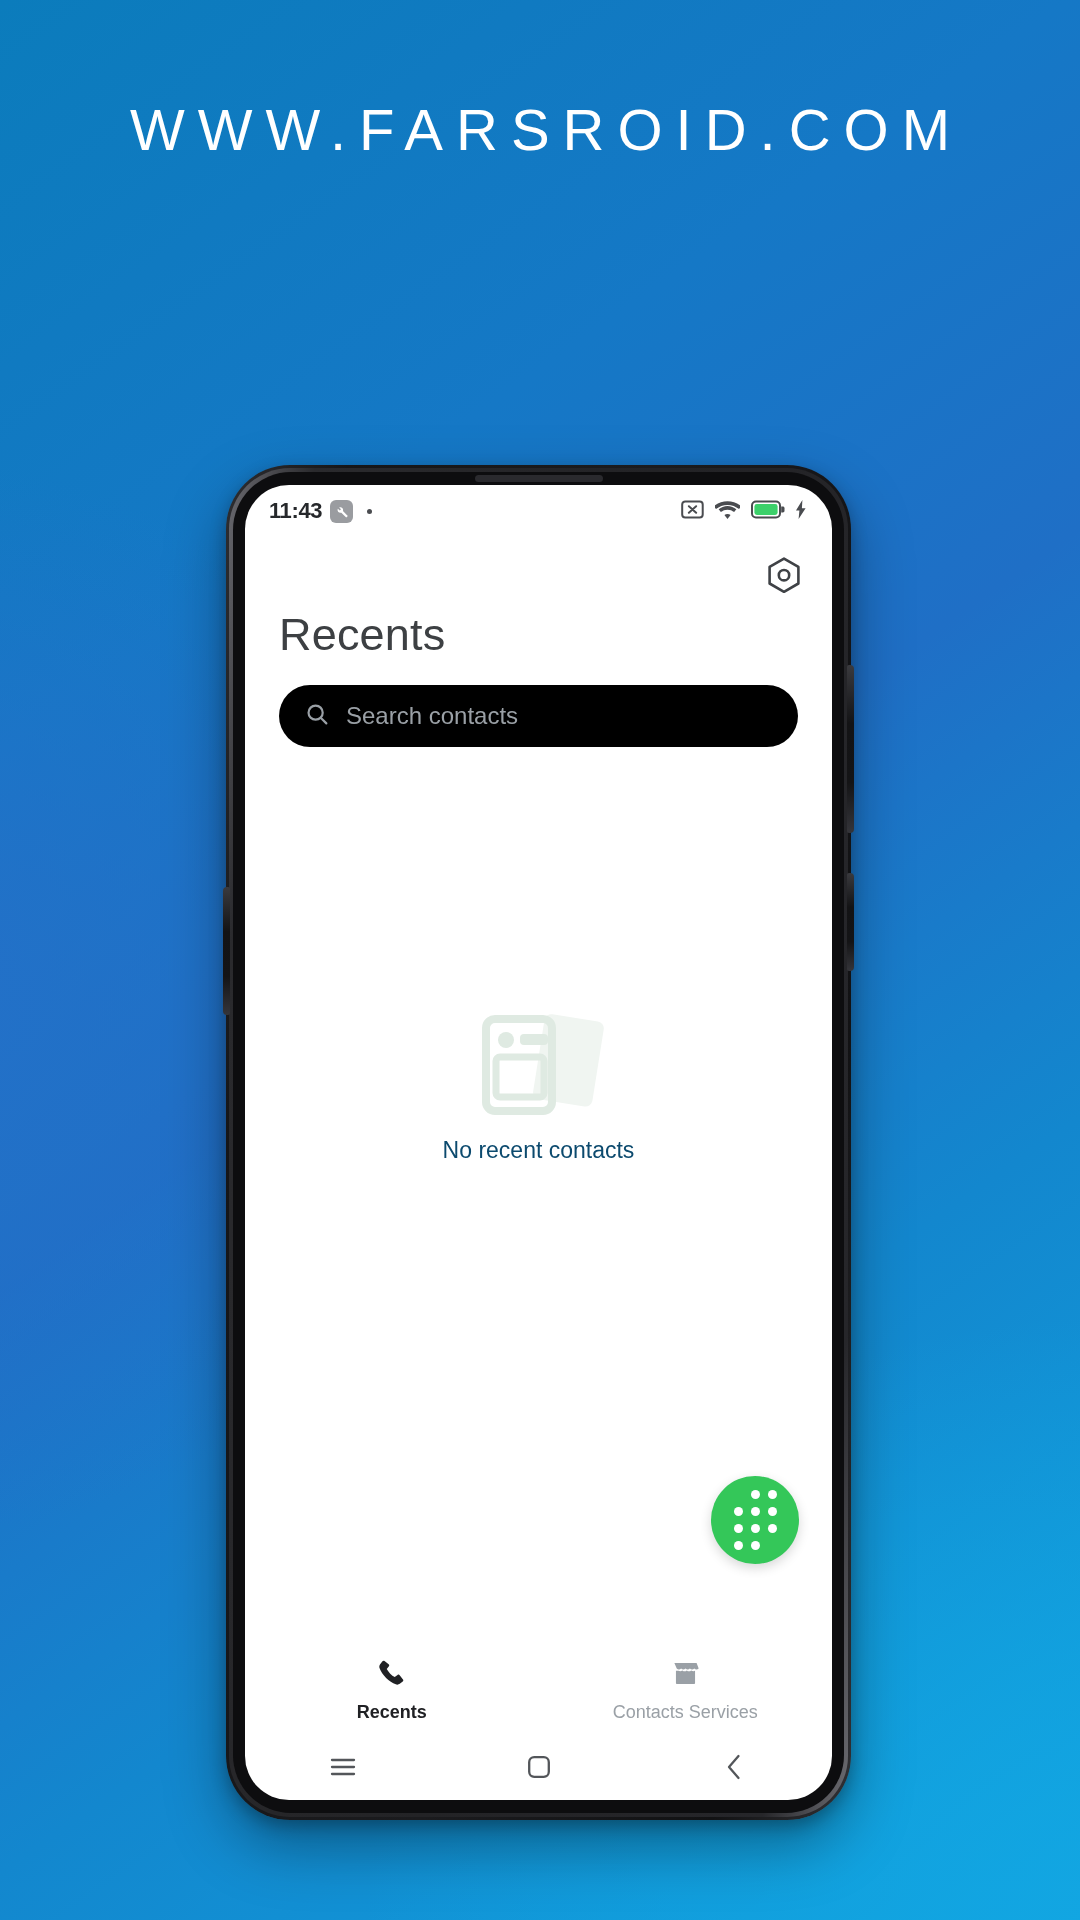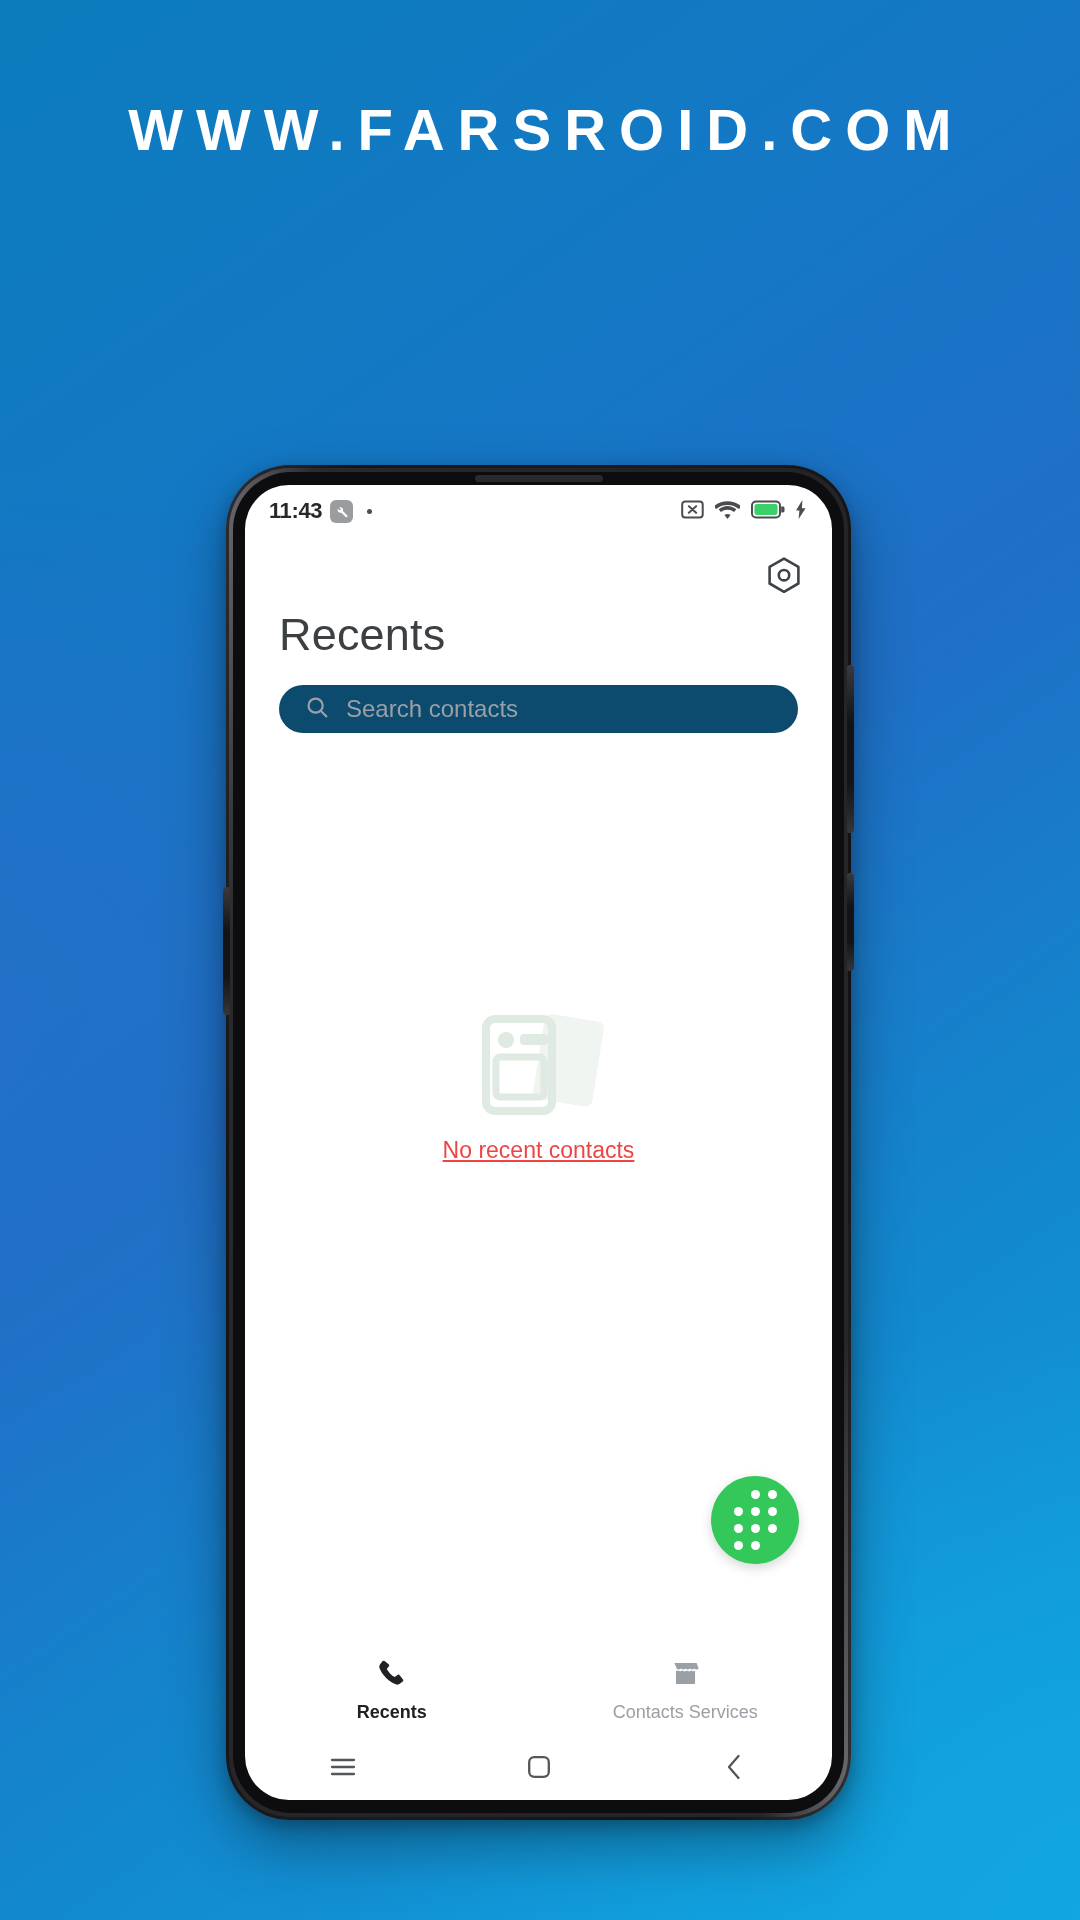--- a/index.html
+++ b/index.html
@@ -19,21 +19,21 @@
       linear-gradient(145deg, #0B7CBC 0%, #1578C6 28%, #1F6FC6 48%, #1387CE 70%, #10A2DF 100%);
   }
 
   
   #watermark {
     position:absolute;
     top:96px; left:0; width:1080px;
     text-align:center;
     color:#ffffff;
     font-size:58px;
-    font-weight:bold;
+    font-weight:normal;
     letter-spacing:13px;
     font-family:"Liberation Sans", sans-serif;
     text-indent:13px;
     white-space:nowrap;
   }
 
   
   #phone {
     position:absolute;
     left:226px; top:465px;
@@ -129,45 +129,44 @@
     font-weight:normal;
     color:#3d4043;
     letter-spacing:.2px;
     font-family:"Liberation Sans", sans-serif;
   }
 
   
   #search-bar{
     position:absolute;
     left:34px; top:200px;
-    width:519px; height:48px;
-    background:#0c4a6e;
+    width:519px; height:62px;
+    background:#000000;
     border-radius:31px;
     display:flex; align-items:center;
     padding-left:26px; gap:16px;
   }
   #search-placeholder{
     font-size:24px;
     color:#9aa0a6;
     font-family:"Liberation Sans", sans-serif;
   }
 
   
   #empty-state{
     position:absolute;
     left:0; top:520px; width:100%;
     display:flex; flex-direction:column;
     align-items:center; gap:12px;
   }
   #empty-illustration{ width:170px; height:120px; }
   #empty-text{
     font-size:23px;
-    color:#ef4444;
-    font-family:"Liberation Sans", sans-serif;
-    text-decoration:underline;
+    color:#0c4a6e;
+    font-family:"Liberation Sans", sans-serif;
   }
 
   
   #fab-dialpad{
     position:absolute;
     right:33px; bottom:236px;
     width:88px; height:88px;
     border-radius:50%;
     background:#34c759;
     display:flex; align-items:center; justify-content:center;

